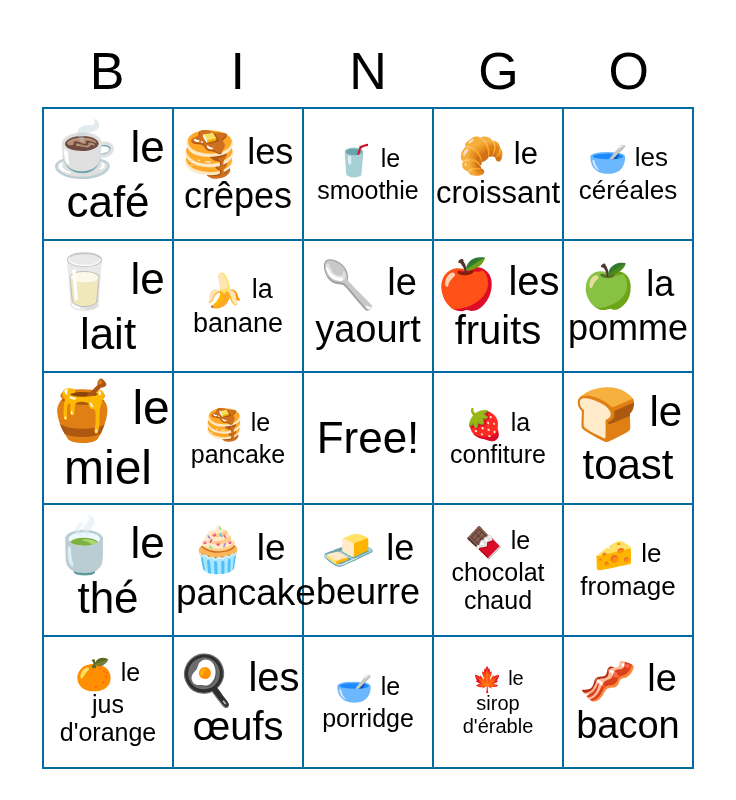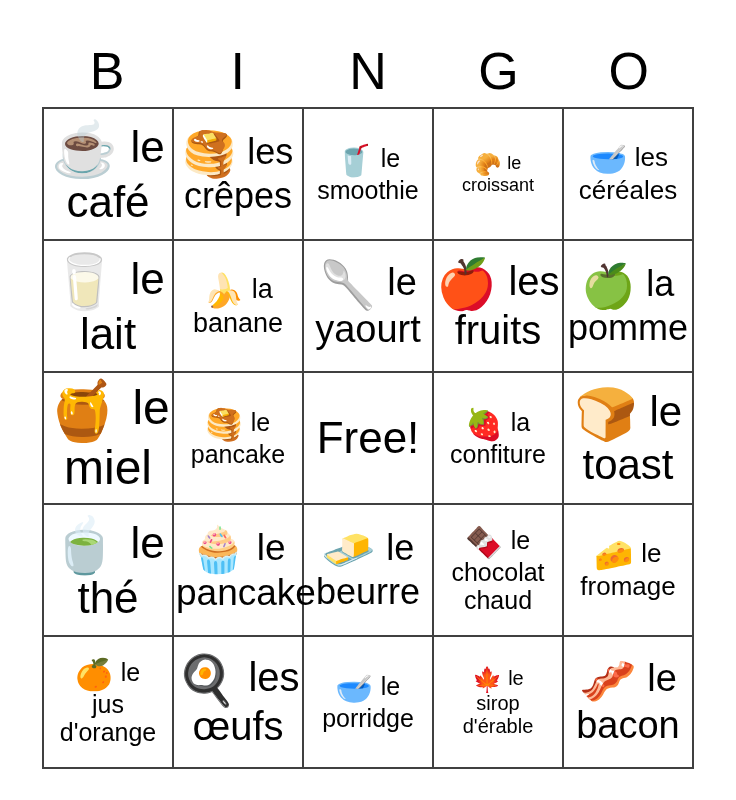--- a/index.html
+++ b/index.html
@@ -32,21 +32,21 @@
   table.board {
     position: absolute;
     left: 42px;
     top: 107px;
     width: 652px;
     height: 650px;
     border-collapse: collapse;
     table-layout: fixed;
   }
   table.board td {
-    border: 2px solid #404040;
+    border: 2px solid #0369a1;
     width: 20%;
     height: 130px;
     text-align: center;
     vertical-align: middle;
     padding: 0 2px;
     background: #ffffff;
   }
   .cell-inner {
     line-height: 1.12;
   }
@@ -90,21 +90,21 @@
         </div>
       </td>
       <td>
         <div class="cell-inner" style="font-size:25px">
           <span class="emoji">🥤</span>
           <span class="label">le
 smoothie</span>
         </div>
       </td>
       <td>
-        <div class="cell-inner" style="font-size:18px">
+        <div class="cell-inner" style="font-size:31px">
           <span class="emoji">🥐</span>
           <span class="label">le
 croissant</span>
         </div>
       </td>
       <td>
         <div class="cell-inner" style="font-size:26px">
           <span class="emoji">🥣</span>
           <span class="label">les
 céréales</span>

